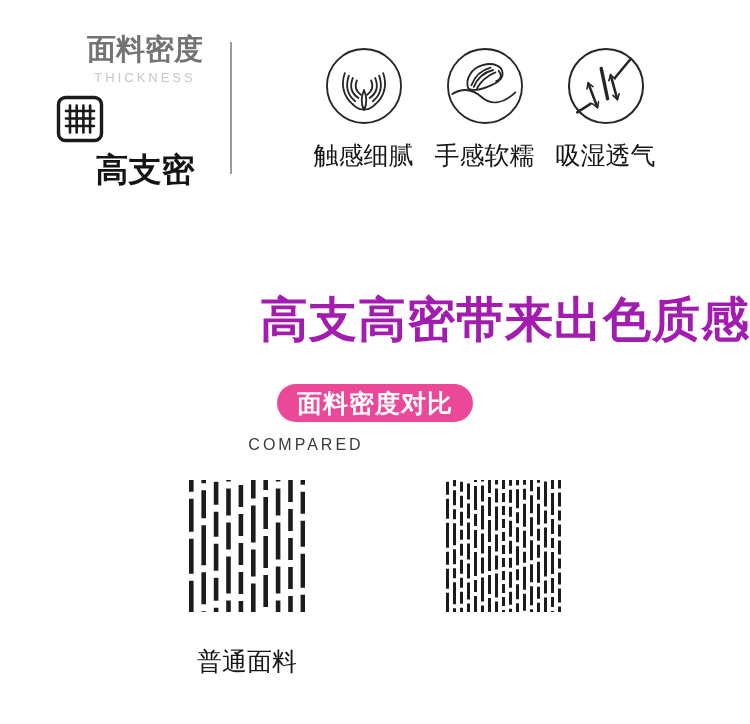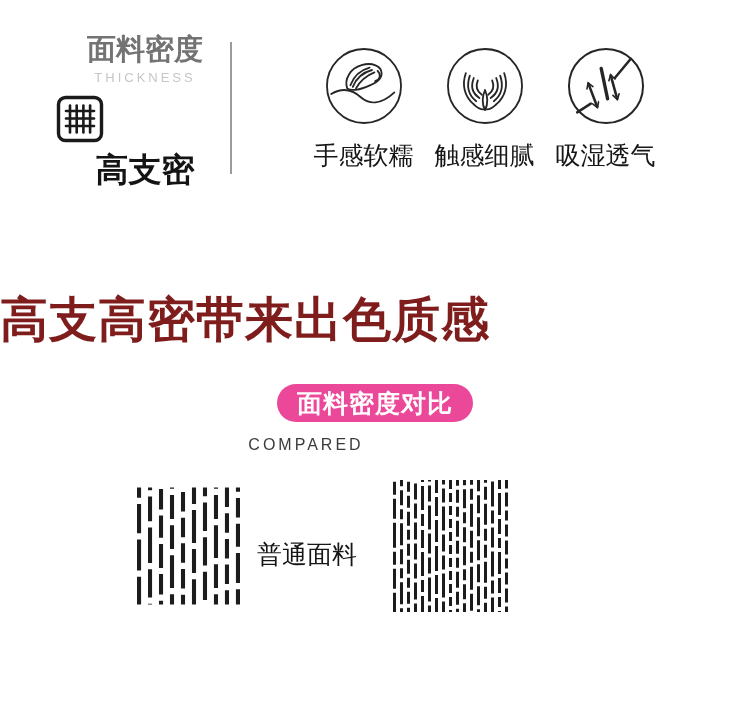--- a/index.html
+++ b/index.html
@@ -12,32 +12,32 @@
   .d-title{font-size:29px;font-weight:bold;line-height:1.1;color:#737373;}
   .d-sub{font-size:13px;letter-spacing:3px;color:#c6c6c6;margin-top:4px;}
   .d-icon{margin-top:10px;line-height:0;}
   .d-caption{font-size:33px;font-weight:bold;margin-top:5px;color:#141414;}
   .divider{position:absolute;left:230px;top:42px;width:2px;height:132px;background:#9b9b9b;}
   .features{position:absolute;left:303px;top:46px;display:flex;}
   .feature{width:121px;text-align:center;}
   .f-icon{display:inline-block;line-height:0;}
   .f-label{font-size:25px;font-weight:500;color:#161616;margin-top:9px;white-space:nowrap;}
   
-  .headline{position:absolute;top:288px;left:0;width:750px;margin:0;text-align:left;
-    font-size:48px;font-weight:bold;color:#7f1d1d;letter-spacing:1px;}
+  .headline{position:absolute;top:288px;left:0;width:750px;margin:0;text-align:right;
+    font-size:48px;font-weight:bold;color:#a21caf;letter-spacing:1px;}
   
   .badge-wrap{position:absolute;top:384px;left:0;width:750px;text-align:center;}
   .badge{display:inline-block;height:38px;line-height:38px;padding:0 20px;border-radius:19px;
     background:#dc474c;color:#ffffff;font-size:25px;font-weight:bold;letter-spacing:1px;}
   .compared{position:absolute;top:436px;left:0;width:612px;text-align:center;
     font-size:16px;letter-spacing:3px;color:#3b3b3b;font-weight:400;}
   
   .comparison-row{position:absolute;top:480px;left:0;width:750px;display:flex;
     justify-content:center;align-items:flex-start;gap:36px;}
-  .fabric-item{width:220px;display:flex;flex-direction:row;align-items:center;gap:17px;}
+  .fabric-item{width:220px;display:flex;flex-direction:column;align-items:center;gap:17px;}
   .fabric-label{margin-top:16px;font-size:25px;color:#161616;white-space:nowrap;}
   svg{display:block;}
 </style>
 </head>
 <body>
 
 <div class="page">
 
   <div class="density-block">
     <div class="d-title">面料密度</div>
@@ -59,48 +59,48 @@
     <div class="d-caption">高支密</div>
   </div>
 
   <div class="divider"></div>
 
   <div class="features">
     <div class="feature">
       <span class="f-icon">
         <svg width="80" height="80" viewBox="0 0 100 100" fill="none" stroke="#262626" stroke-width="2.3" stroke-linecap="round" stroke-linejoin="round">
           <circle cx="50" cy="50" r="46.3"></circle>
-          <path d="M29,53 C25,41 33,28 47,24 C60,20 72,25 72,34 C72,43 63,47 53,51 C44,54.5 34,56.5 29,53 Z"></path>
-          <path d="M33,49 C37,38 46,30 57,27"></path>
-          <path d="M36,51 C40,41 49,33 60,30"></path>
-          <path d="M40,53 C45,44 53,37 63,33"></path>
-          <path d="M64,44 C70,42 72,36 67,31"></path>
-          <path d="M9,60 C24,51 36,55 46,64 C58,74.5 73,72 88,58"></path>
-        </svg>
-      </span>
-      <div class="f-label">手感软糯</div>
-    </div>
-    <div class="feature">
-      <span class="f-icon">
-        <svg width="80" height="80" viewBox="0 0 100 100" fill="none" stroke="#262626" stroke-width="2.3" stroke-linecap="round" stroke-linejoin="round">
-          <circle cx="50" cy="50" r="46.3"></circle>
           <path d="M26,34 C21,48 24,63 36,73"></path>
           <path d="M31,37 C27,49 29,61 39,69"></path>
           <path d="M36,40 C32,50 34,59 43,65"></path>
           <path d="M41,43 C38,51 40,57 46,61"></path>
           <path d="M36,73 C41,78 46,80 50,79"></path>
           <path d="M74,34 C79,48 76,63 64,73"></path>
           <path d="M69,37 C73,49 71,61 61,69"></path>
           <path d="M64,40 C68,50 66,59 57,65"></path>
           <path d="M59,43 C62,51 60,57 54,61"></path>
           <path d="M64,73 C59,78 54,80 50,79"></path>
           <path d="M50,55 C46.5,63 46,72 50,80 C54,72 53.5,63 50,55"></path>
         </svg>
       </span>
       <div class="f-label">触感细腻</div>
+    </div>
+    <div class="feature">
+      <span class="f-icon">
+        <svg width="80" height="80" viewBox="0 0 100 100" fill="none" stroke="#262626" stroke-width="2.3" stroke-linecap="round" stroke-linejoin="round">
+          <circle cx="50" cy="50" r="46.3"></circle>
+          <path d="M29,53 C25,41 33,28 47,24 C60,20 72,25 72,34 C72,43 63,47 53,51 C44,54.5 34,56.5 29,53 Z"></path>
+          <path d="M33,49 C37,38 46,30 57,27"></path>
+          <path d="M36,51 C40,41 49,33 60,30"></path>
+          <path d="M40,53 C45,44 53,37 63,33"></path>
+          <path d="M64,44 C70,42 72,36 67,31"></path>
+          <path d="M9,60 C24,51 36,55 46,64 C58,74.5 73,72 88,58"></path>
+        </svg>
+      </span>
+      <div class="f-label">手感软糯</div>
     </div>
     <div class="feature">
       <span class="f-icon">
         <svg width="80" height="80" viewBox="0 0 100 100" fill="none" stroke="#262626" stroke-linecap="round">
           <defs>
             <marker id="ah3" markerWidth="10" markerHeight="10" refX="7" refY="5" orient="auto-start-reverse" markerUnits="userSpaceOnUse">
               <path d="M1.5,1 L8,5 L1.5,9" fill="none" stroke="#262626" stroke-width="2"></path>
             </marker>
           </defs>
           <circle cx="50" cy="50" r="46.3" stroke-width="2.5"></circle>

